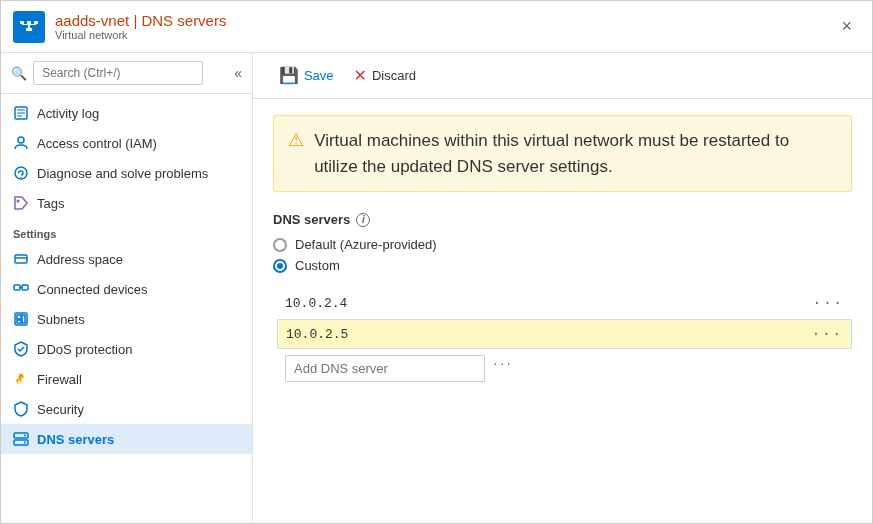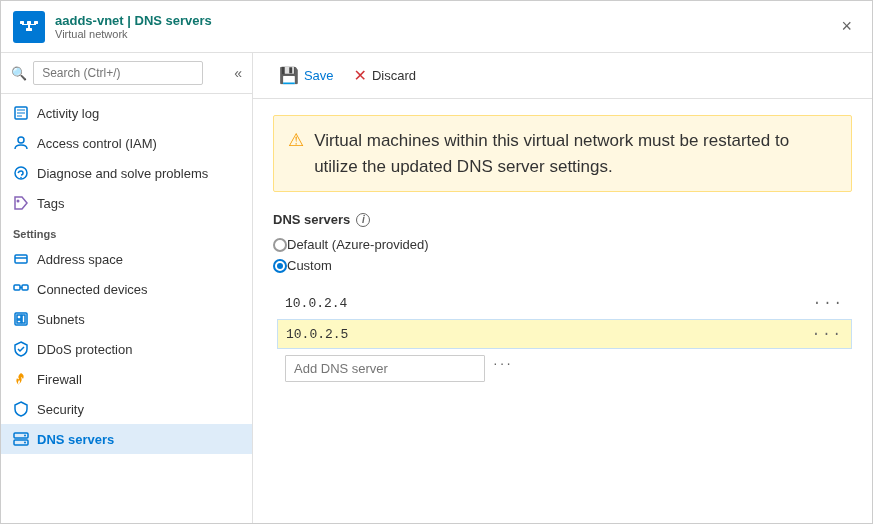--- a/index.html
+++ b/index.html
@@ -6,21 +6,21 @@
     body { font-family: 'Segoe UI', Arial, sans-serif; font-size: 13px; background: #f3f3f3; width: 873px; height: 524px; overflow: hidden; }
 
     .window { width: 873px; height: 524px; background: #fff; border: 1px solid #ccc; display: flex; flex-direction: column; }
 
     
     .titlebar { display: flex; align-items: center; justify-content: space-between; padding: 8px 12px; border-bottom: 1px solid #e0e0e0; background: #fff; min-height: 52px; }
     .titlebar-left { display: flex; align-items: center; gap: 10px; }
     .titlebar-icon { width: 32px; height: 32px; background: #0078d4; border-radius: 3px; display: flex; align-items: center; justify-content: center; }
     .titlebar-icon svg { fill: white; }
     .titlebar-text { display: flex; flex-direction: column; }
-    .titlebar-title { font-size: 13px; font-weight: 700; color: #0f766e; }
+    .titlebar-title { font-size: 15px; font-weight: 400; color: #c2410c; }
     .titlebar-subtitle { font-size: 11px; color: #666; }
     .close-btn { cursor: pointer; color: #666; font-size: 18px; background: none; border: none; padding: 4px 8px; }
 
     
     .main-content { display: flex; flex: 1; overflow: hidden; }
 
     
     .sidebar { width: 252px; min-width: 252px; background: #fff; border-right: 1px solid #e0e0e0; display: flex; flex-direction: column; overflow: hidden; position: relative; }
 
     .search-box { padding: 8px 10px; border-bottom: 1px solid #e0e0e0; display: flex; align-items: center; gap: 6px; }
@@ -47,21 +47,21 @@
 
     .warning-banner { display: flex; align-items: flex-start; gap: 10px; background: #fff8e1; border: 1px solid #ffe082; border-radius: 2px; padding: 12px 14px; margin-bottom: 20px; }
     .warning-icon { color: #f59a00; font-size: 18px; flex-shrink: 0; margin-top: 1px; }
     .warning-text { font-size: 17px; color: #333; line-height: 1.5; }
 
     .dns-section { }
     .dns-label { display: flex; align-items: center; gap: 6px; font-size: 13px; font-weight: 600; margin-bottom: 10px; color: #333; }
     .info-icon { width: 14px; height: 14px; border-radius: 50%; border: 1.5px solid #666; display: flex; align-items: center; justify-content: center; font-size: 10px; color: #666; font-style: italic; font-weight: 700; cursor: pointer; }
 
     .radio-group { display: flex; flex-direction: column; gap: 6px; margin-bottom: 16px; }
-    .radio-item { display: flex; align-items: center; font-size: 13px; color: #333; cursor: pointer; }
+    .radio-item { display: flex; align-items: center; gap: 8px; font-size: 13px; color: #333; cursor: pointer; }
     .radio-circle { width: 14px; height: 14px; border-radius: 50%; border: 2px solid #999; display: flex; align-items: center; justify-content: center; flex-shrink: 0; }
     .radio-circle.selected { border-color: #0078d4; }
     .radio-circle.selected::after { content: ''; width: 6px; height: 6px; border-radius: 50%; background: #0078d4; }
 
     .dns-entries { display: flex; flex-direction: column; gap: 2px; margin-left: 4px; }
     .dns-entry { display: flex; align-items: center; gap: 8px; padding: 6px 8px; font-family: Liberation Mono, monospace; }
     .dns-entry.highlighted { background: #fef9c3; border: 1px solid #c7e0f4; }
     .dns-entry-ip { font-size: 13px; color: #333; flex: 1; }
     .dns-entry-dots { font-size: 14px; color: #666; cursor: pointer; letter-spacing: 2px; }
 

